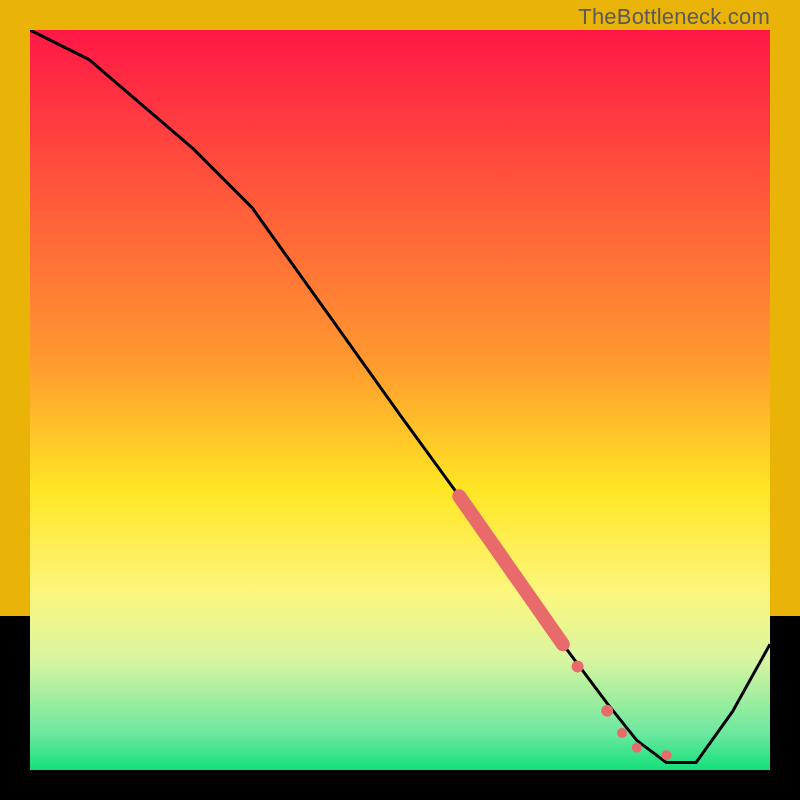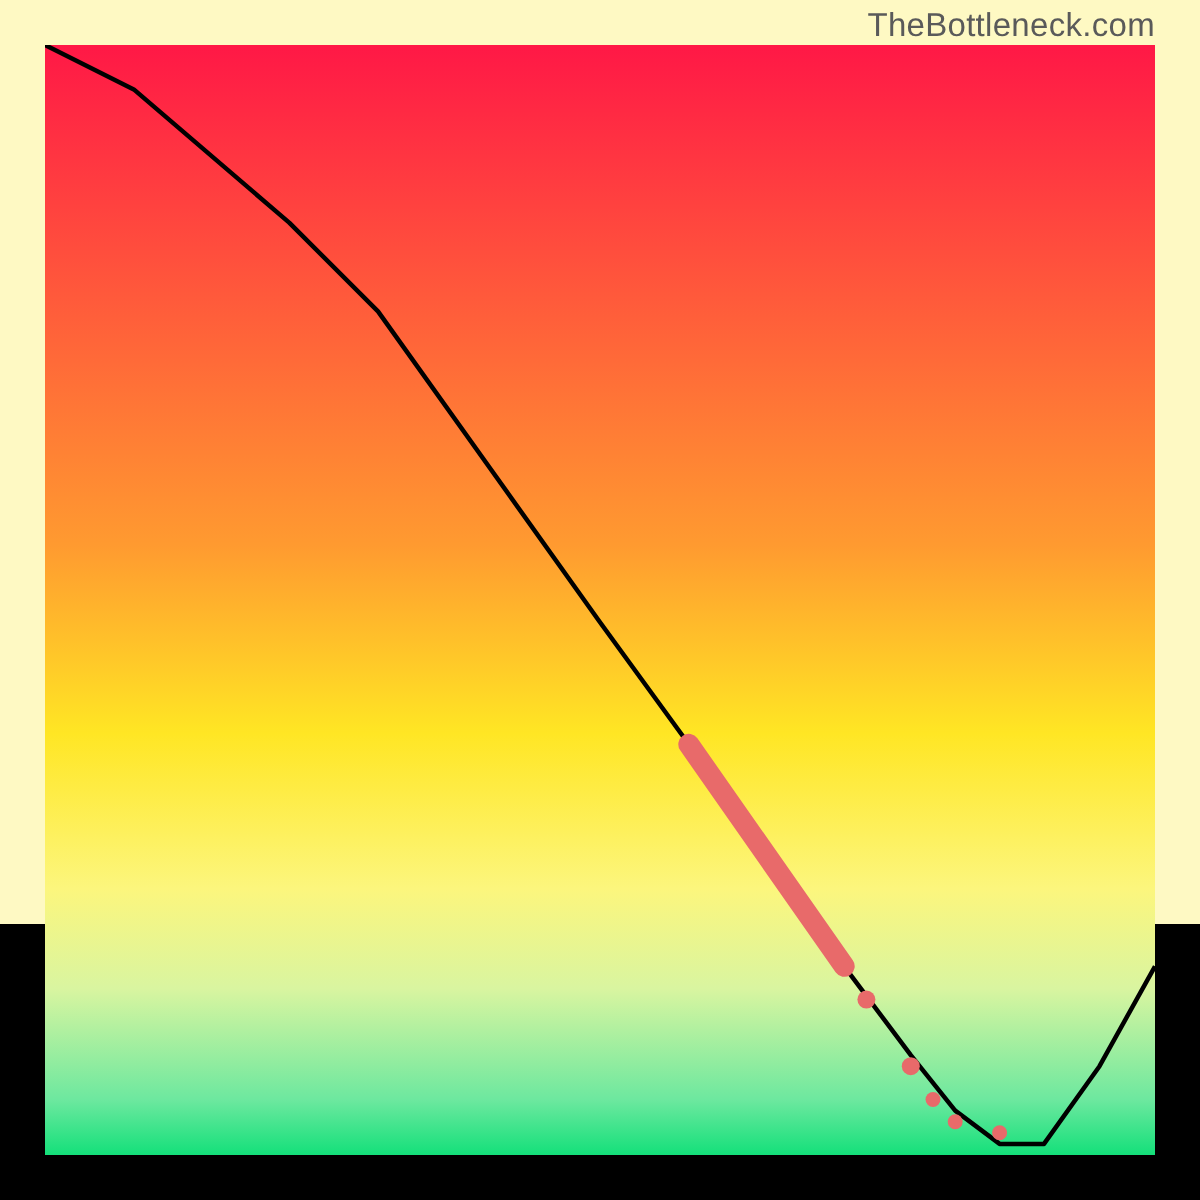--- a/index.html
+++ b/index.html
@@ -7,21 +7,21 @@
     padding: 0;
     width: 800px;
     height: 800px;
     background: #000;
     overflow: hidden;
   }
   .outer {
     position: relative;
     width: 800px;
     height: 616px;
-    background: #fef9c3;
+    background: #eab308;
   }
   .plot {
     position: absolute;
     left: 30px;
     top: 30px;
     width: 740px;
     height: 740px;
     overflow: hidden;
   }
   .watermark {

